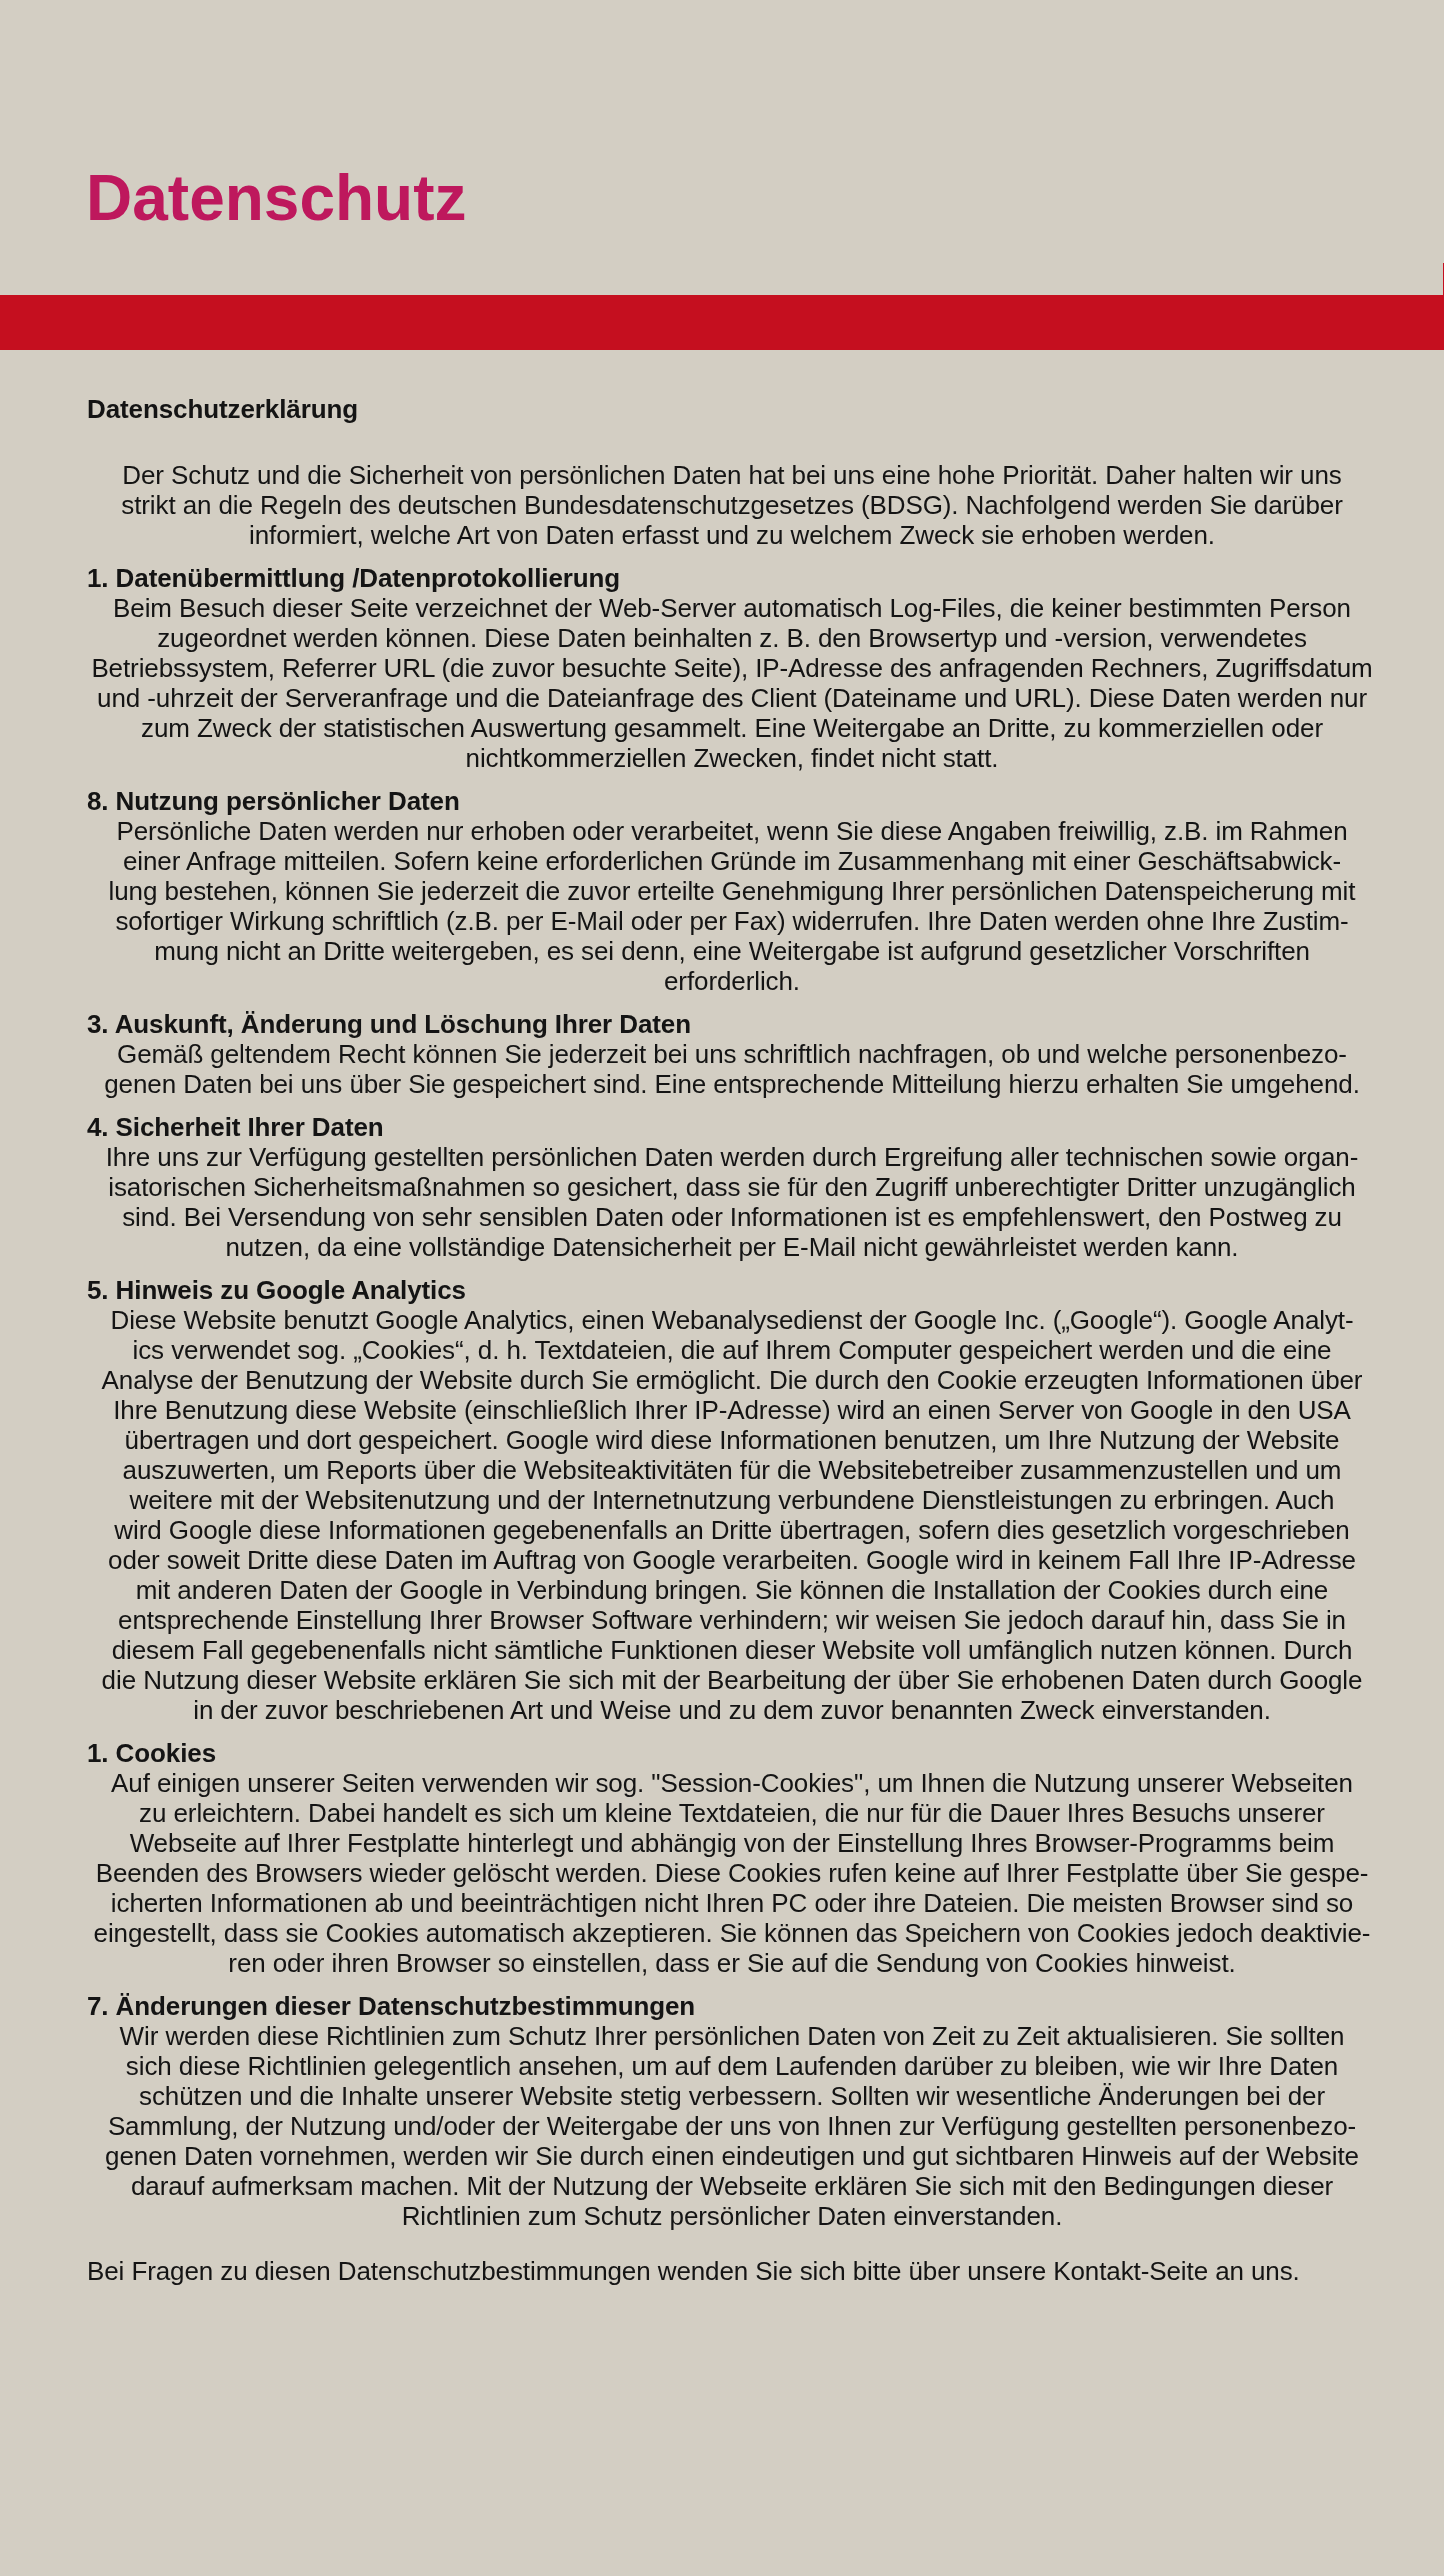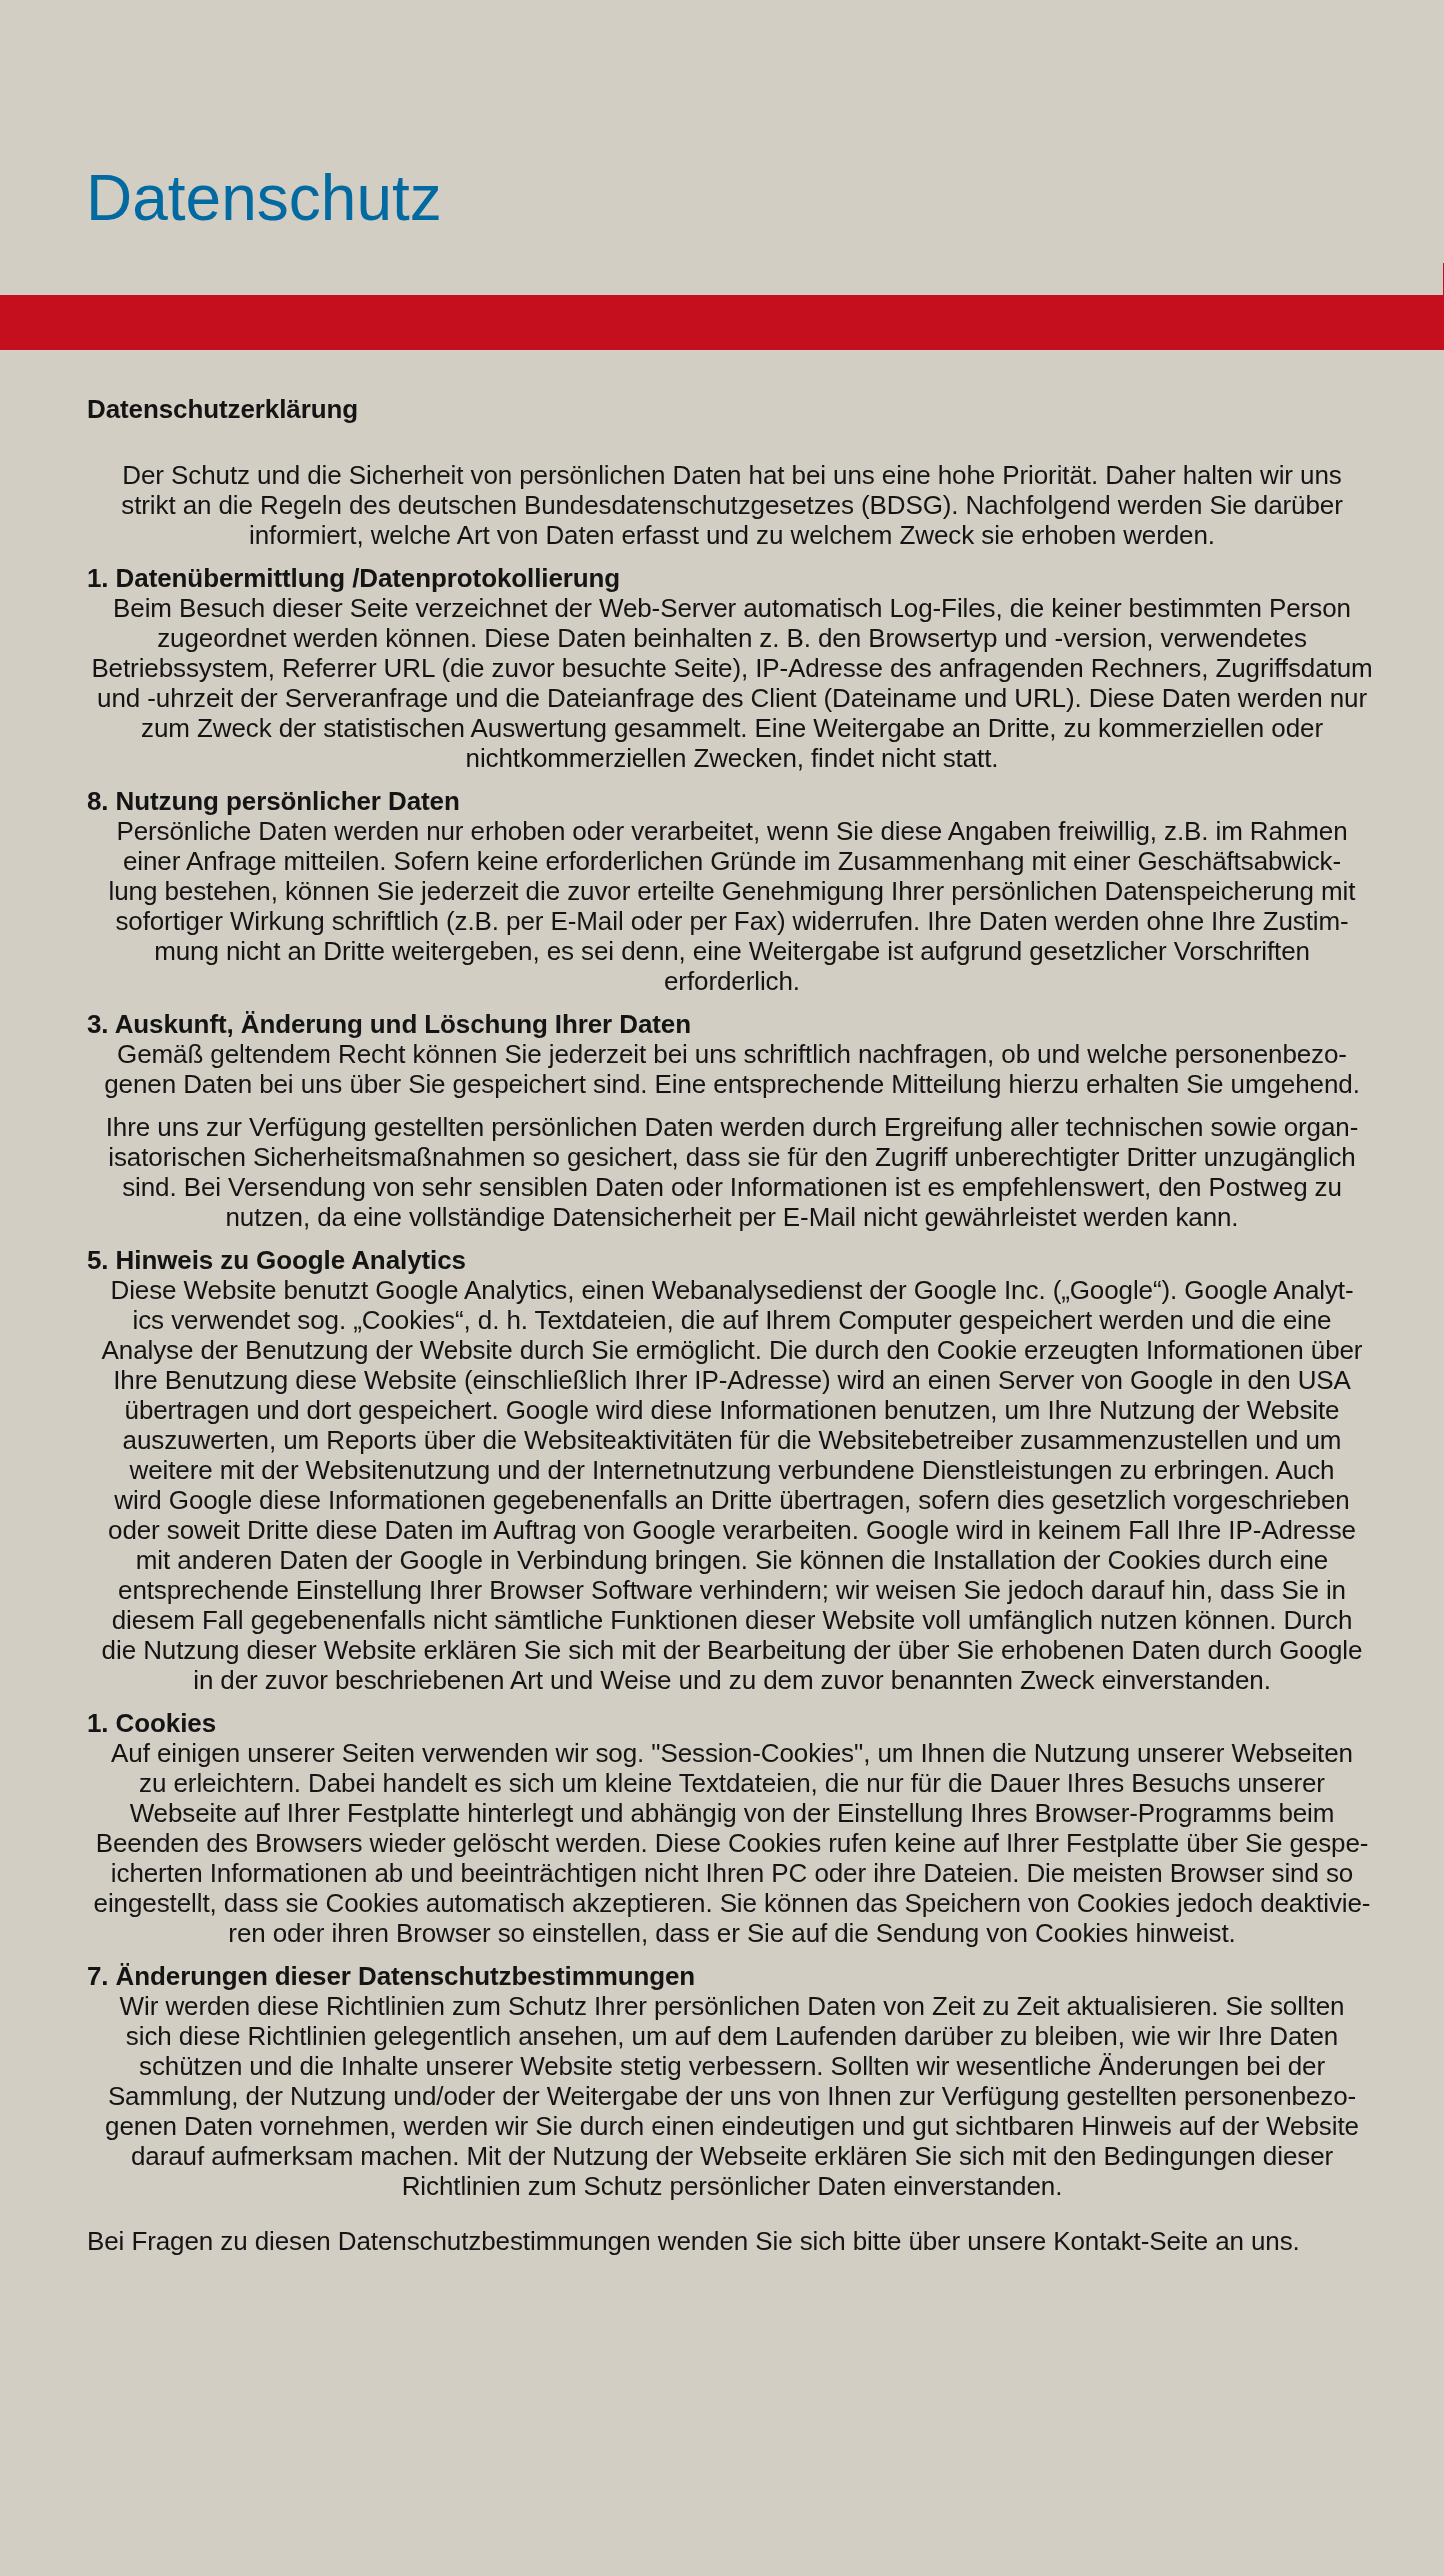--- a/index.html
+++ b/index.html
@@ -15,22 +15,22 @@
     color: #141414;
     overflow: hidden;
   }
   .page-title {
     position: absolute;
     left: 86px;
     top: 163px;
     margin: 0;
     font-size: 64px;
     line-height: 1.1;
-    font-weight: normal;
-    color: #0369a1;
+    font-weight: bold;
+    color: #be185d;
     letter-spacing: 0px;
   }
   .red-bar {
     position: absolute;
     left: 0;
     top: 295px;
     width: 100%;
     height: 55px;
     background: #c50f1f;
   }
@@ -104,20 +104,21 @@
 erforderlich.</p>
   </div>
 
   <div>
     <p class="sec-heading">3. Auskunft, Änderung und Löschung Ihrer Daten</p>
     <p class="sec-body">Gemäß geltendem Recht können Sie jederzeit bei uns schriftlich nachfragen, ob und welche personenbezo-
 genen Daten bei uns über Sie gespeichert sind. Eine entsprechende Mitteilung hierzu erhalten Sie umgehend.</p>
   </div>
 
   <div>
+    <p class="sec-heading">4. Sicherheit Ihrer Daten</p>
     <p class="sec-body">Ihre uns zur Verfügung gestellten persönlichen Daten werden durch Ergreifung aller technischen sowie organ-
 isatorischen Sicherheitsmaßnahmen so gesichert, dass sie für den Zugriff unberechtigter Dritter unzugänglich
 sind. Bei Versendung von sehr sensiblen Daten oder Informationen ist es empfehlenswert, den Postweg zu
 nutzen, da eine vollständige Datensicherheit per E-Mail nicht gewährleistet werden kann.</p>
   </div>
 
   <div>
     <p class="sec-heading">5. Hinweis zu Google Analytics</p>
     <p class="sec-body">Diese Website benutzt Google Analytics, einen Webanalysedienst der Google Inc. („Google“).  Google Analyt-
 ics verwendet sog. „Cookies“, d. h. Textdateien, die auf Ihrem Computer gespeichert werden und die eine

